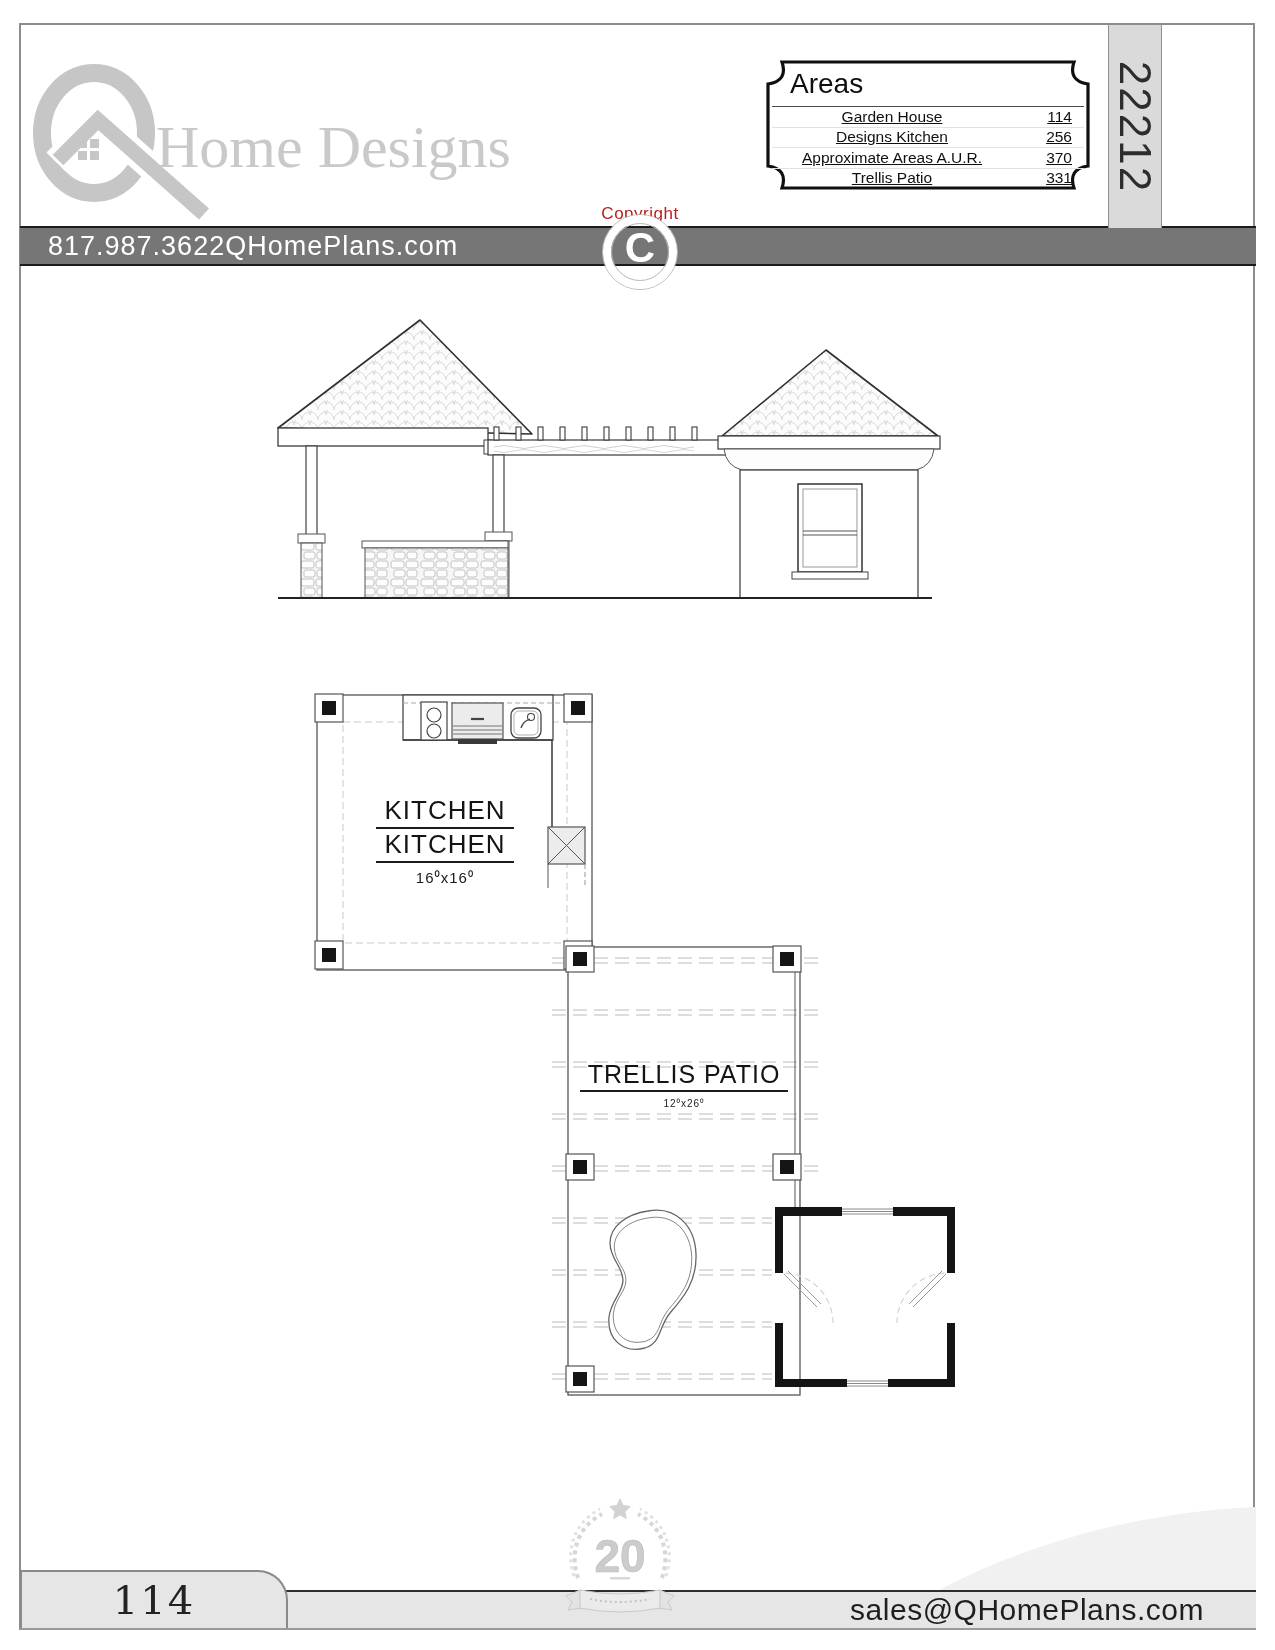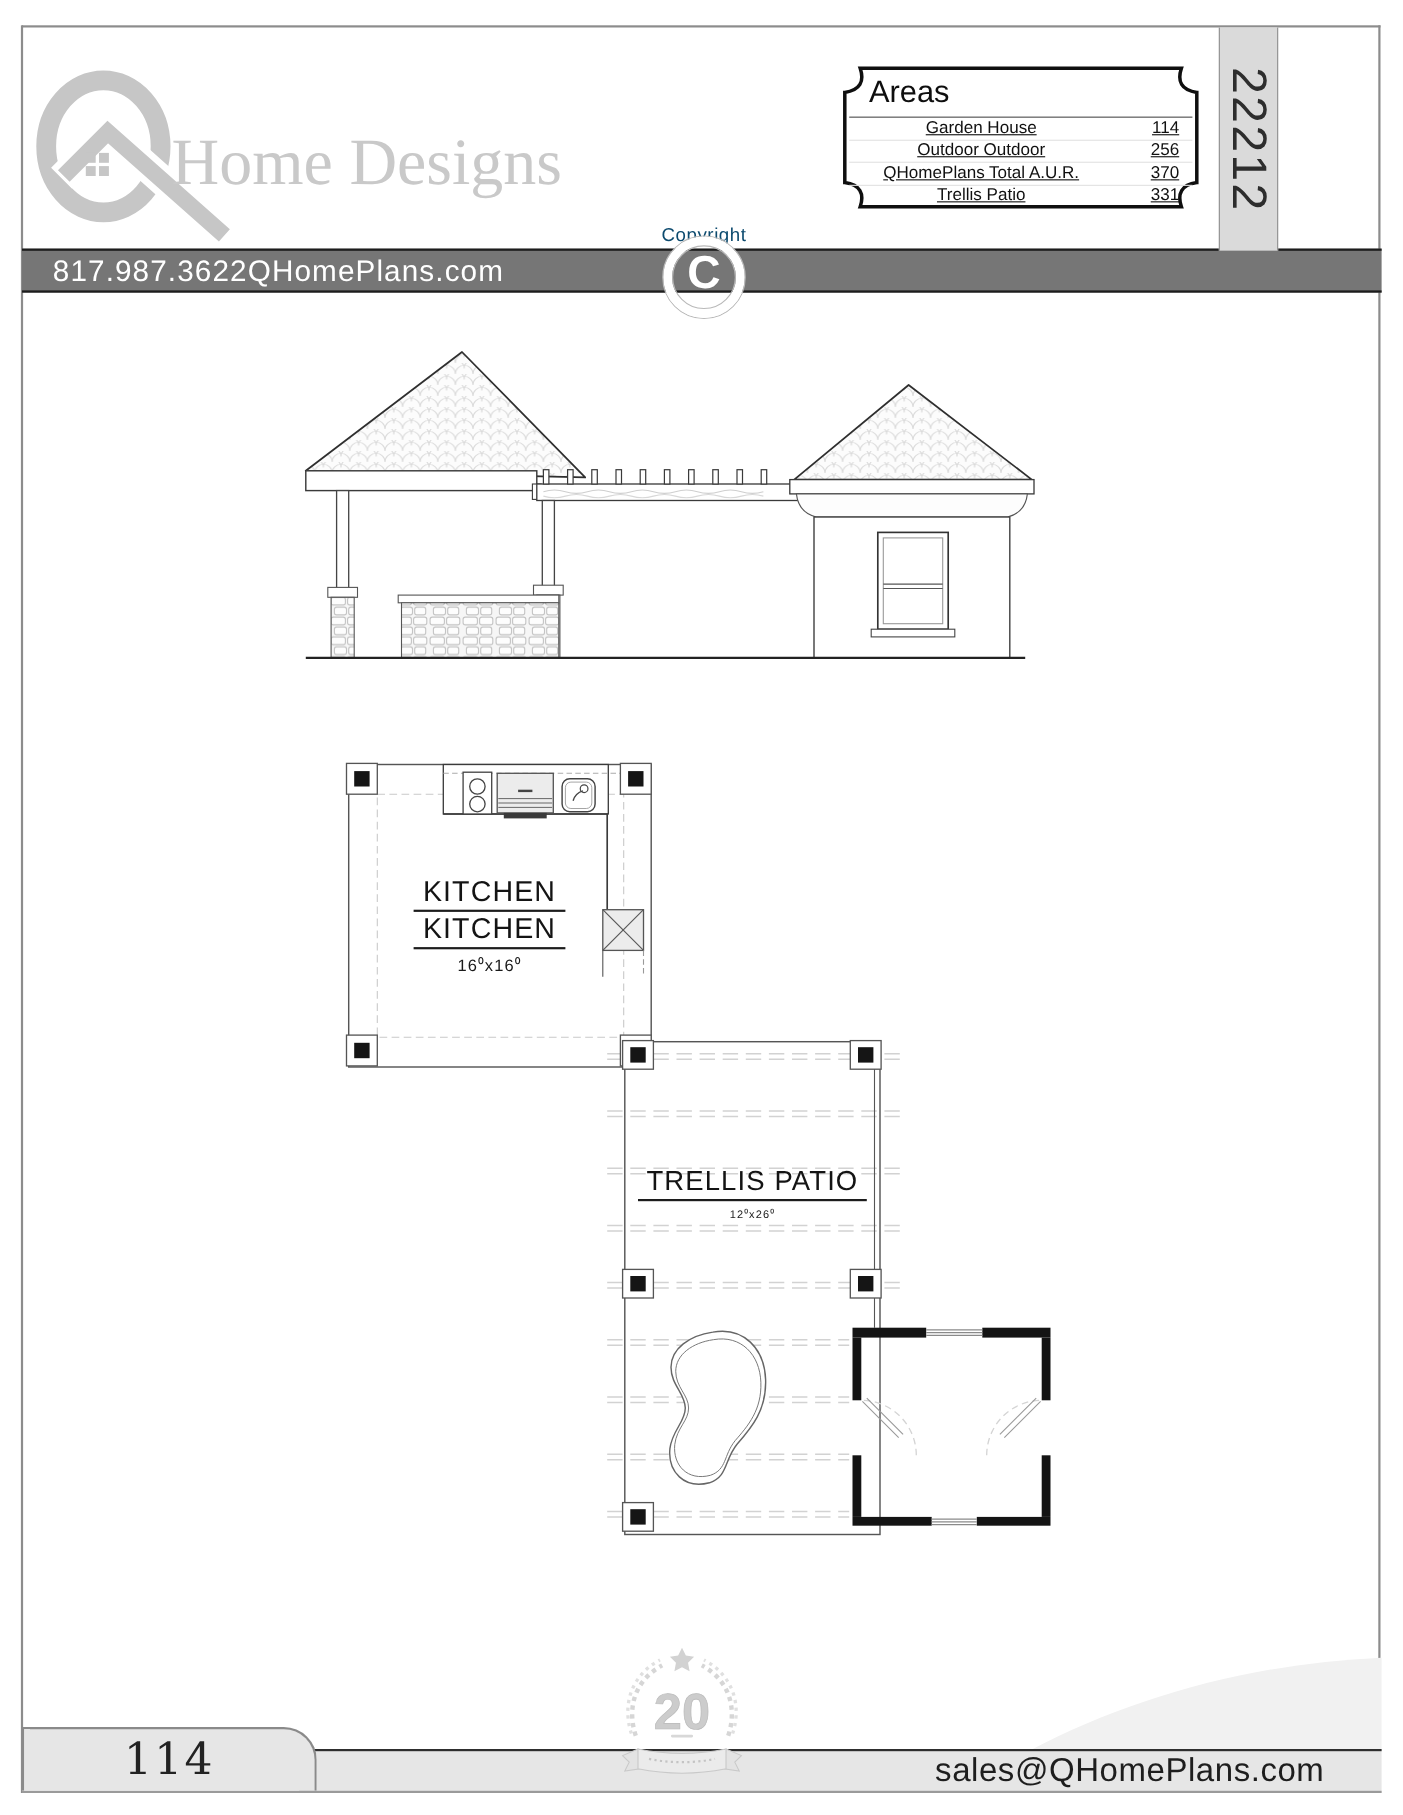--- a/index.html
+++ b/index.html
@@ -6,21 +6,21 @@
   .page{position:relative;width:1275px;height:1650px;background:#fff;overflow:hidden;
         font-family:"Liberation Sans",sans-serif;}
   .abs{position:absolute;}
   
   .frame-top{left:20px;top:23px;width:1235px;height:0;border-top:2px solid #8c8c8c;}
   .frame-left{left:19px;top:23px;width:0;height:1607px;border-left:2px solid #8c8c8c;}
   .frame-right{left:1253px;top:23px;width:0;height:1607px;border-left:2px solid #8c8c8c;}
   
   .logo-svg{left:26px;top:40px;z-index:3;}
   .copyright-label{left:558px;top:204px;width:164px;text-align:center;font-size:17px;
-                   color:#0c4a6e;letter-spacing:.5px;z-index:3;}
+                   color:#b91c1c;letter-spacing:.5px;z-index:3;}
   .header-bar{left:20px;top:226px;width:1236px;height:40px;box-sizing:border-box;
               background:#767676;border-top:2px solid #1c1c1c;border-bottom:2px solid #1c1c1c;
               display:flex;justify-content:flex-start;align-items:center;
               padding:0 46px 0 28px;z-index:2;}
   .header-bar .phone,.header-bar .site{color:#fff;font-size:27px;letter-spacing:1px;}
   .c-badge{left:598px;top:210px;z-index:4;}
   
   .areas{left:762px;top:58px;width:332px;height:134px;z-index:3;}
   .areas .plaque{position:absolute;left:0;top:0;}
   .areas .content{position:absolute;left:10px;top:6px;width:312px;height:97px;}
@@ -105,25 +105,25 @@
                L 20 130 C 24 118 20 110 6 108 L 6 26 C 20 24 24 16 20 4 Z" fill="#ffffff" stroke="#0f0f0f" stroke-width="3.2"></path>
     </svg>
     <div class="content">
       <div class="title">Areas</div>
       <div class="title-rule"></div>
       <div class="row">
         <span class="lbl">Garden House</span>
         <span class="val">114</span>
       </div>
       <div class="row">
-        <span class="lbl">Outdoor Outdoor</span>
+        <span class="lbl">Designs Kitchen</span>
         <span class="val">256</span>
       </div>
       <div class="row">
-        <span class="lbl">QHomePlans Total A.U.R.</span>
+        <span class="lbl">Approximate Areas A.U.R.</span>
         <span class="val">370</span>
       </div>
       <div class="row">
         <span class="lbl">Trellis Patio</span>
         <span class="val">331</span>
       </div>
     </div>
   </div>
 
   <div class="abs plan-strip">

